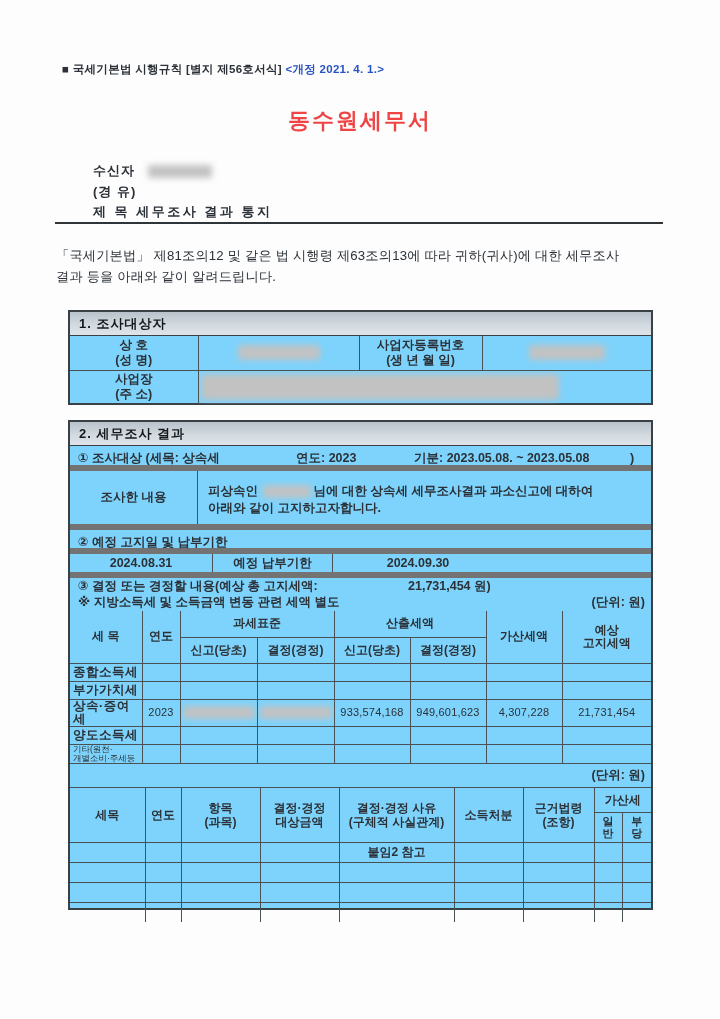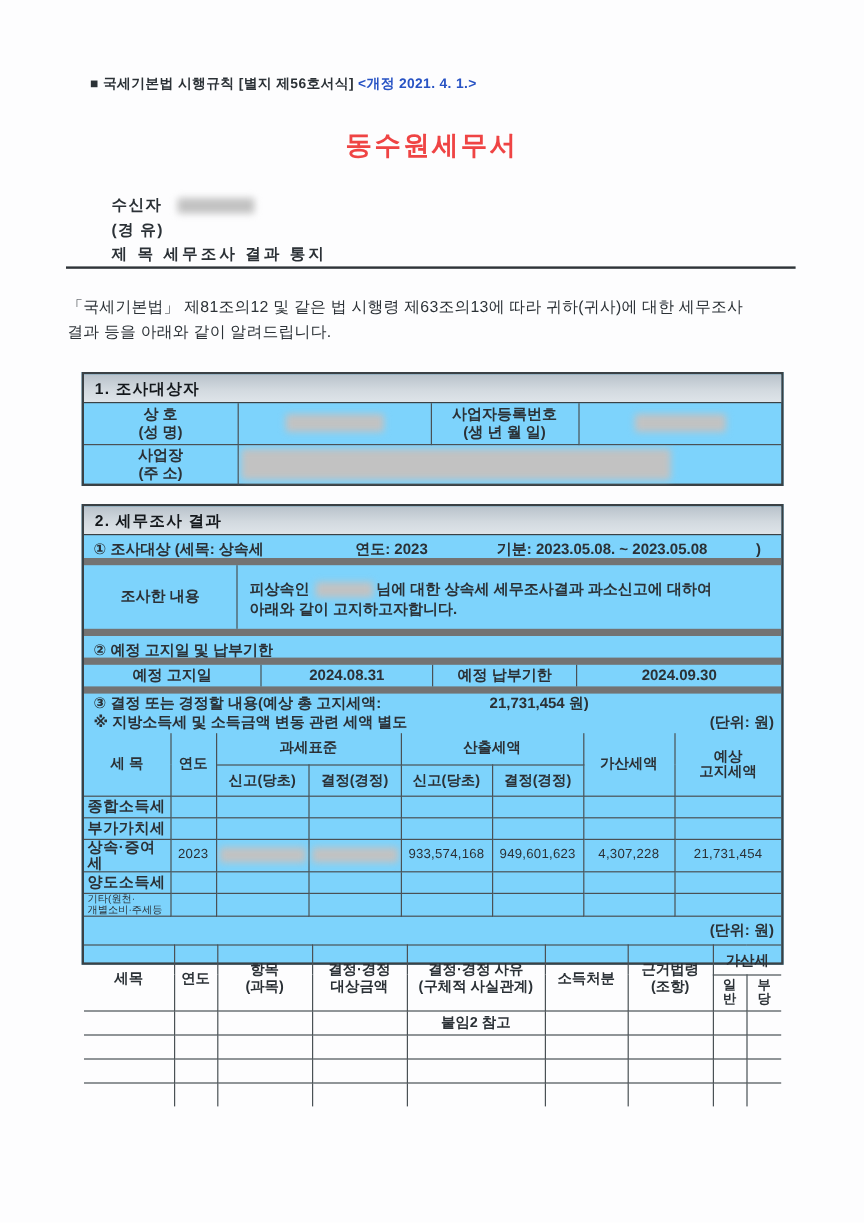--- a/index.html
+++ b/index.html
@@ -1,21 +1,21 @@
 <!DOCTYPE html>
 <html><head>
 <meta charset="utf-8">
 <style>
   html,body{margin:0;padding:0;background:#ffffff;}
   .page{position:relative;width:720px;height:1019px;background:#fdfdfe;
         font-family:"Liberation Sans","DejaVu Sans",sans-serif;color:#2b3136;overflow:hidden;}
   .abs{position:absolute;}
   .pre{white-space:pre-line;}
   .blue{color:#2853c4;}
-  .formref{left:75px;top:62px;font-size:11.5px;font-weight:600;letter-spacing:.3px;}
+  .formref{left:62px;top:62px;font-size:11.5px;font-weight:600;letter-spacing:.3px;}
   .logo{left:70px;top:92px;width:70px;text-align:center;}
   .logo-kr{font-size:14px;font-weight:700;color:#1d2530;margin-top:1px;letter-spacing:1px;}
   .logo-en{font-size:4.5px;color:#1c3a6b;font-weight:700;}
   .office-title{left:0;top:106px;width:720px;text-align:center;font-size:22px;font-weight:700;
                 letter-spacing:2px;color:#ef4444;}
   .line13{font-size:13px;font-weight:600;letter-spacing:1px;margin-left:36px;}
   .recipient{left:57px;top:162px;}
   .via{left:57px;top:183px;}
   .subject{left:57px;top:203px;letter-spacing:2.5px;font-weight:700;}
   .rule{left:55px;top:222px;width:608px;height:2px;background:#2e3438;}
@@ -116,21 +116,21 @@
         <td class="pre noL">사업장
 (주  소)</td>
         <td colspan="3" class="noR" style="text-align:left;padding-left:2px;">
           <span class="blur" style="width:358px;height:26px;"></span>
         </td>
       </tr>
     </tbody>
       </table>
   </div>
 
-  <div class="box" style="top:420px;height:384px;">
+  <div class="box" style="top:420px;height:490px;">
     <div class="band">2. 세무조사 결과</div>
 
     <div class="r r1">
       <span>① 조사대상 (세목: 상속세</span>
       <span class="i1y">연도: 2023</span>
       <span class="i1p">기분: 2023.05.08. ~ 2023.05.08</span>
       <span class="i1c">)</span>
     </div>
 
     <div class="r r2">
@@ -138,21 +138,20 @@
       <div class="r2-body">
         <span>피상속인</span>
         <span class="blur" style="width:48px;height:13px;margin:0 2px;"></span><span>님에 대한 상속세 세무조사결과 과소신고에 대하여</span><br>
         <span>아래와 같이 고지하고자합니다.</span>
       </div>
     </div>
 
     <div class="r r3">② 예정 고지일 및 납부기한</div>
 
     <div class="r r4">
-      <div style="width:148px">예정 고지일</div>
       <div style="width:143px">2024.08.31</div>
       <div style="width:120px">예정 납부기한</div>
       <div style="width:170px">2024.09.30</div>
     </div>
 
     <div class="r r5">
       <div class="l1">
         <span>③ 결정 또는 경정할 내용(예상 총 고지세액:</span>
         <span class="amount">21,731,454 원)</span>
       </div>

